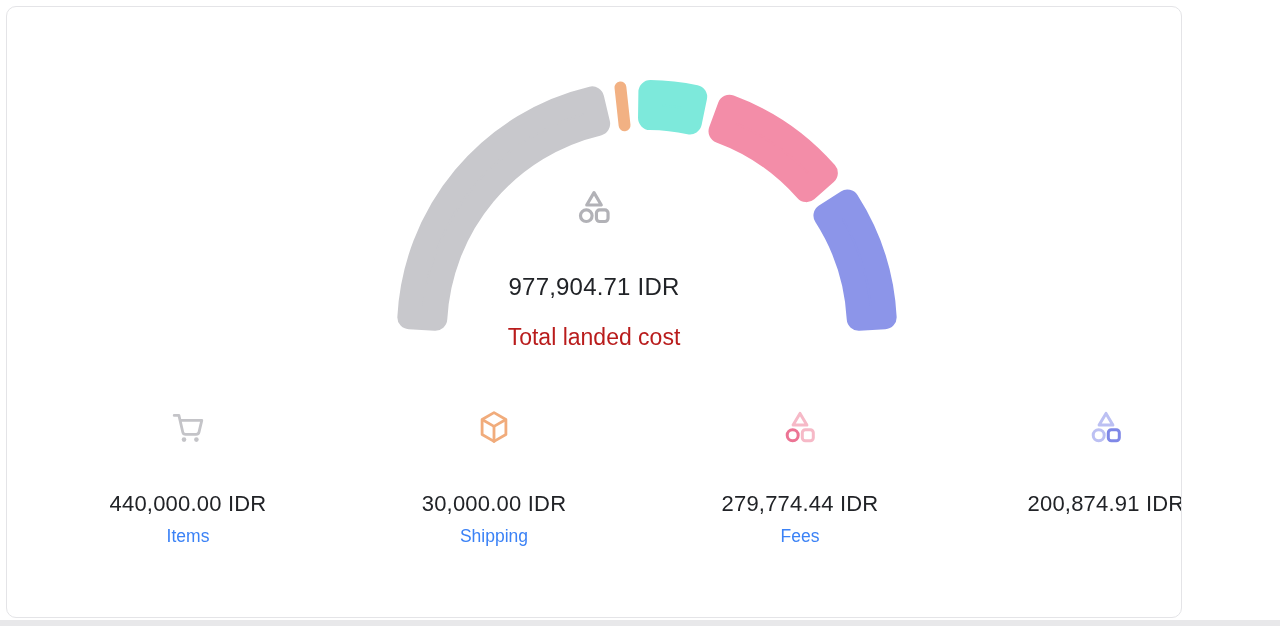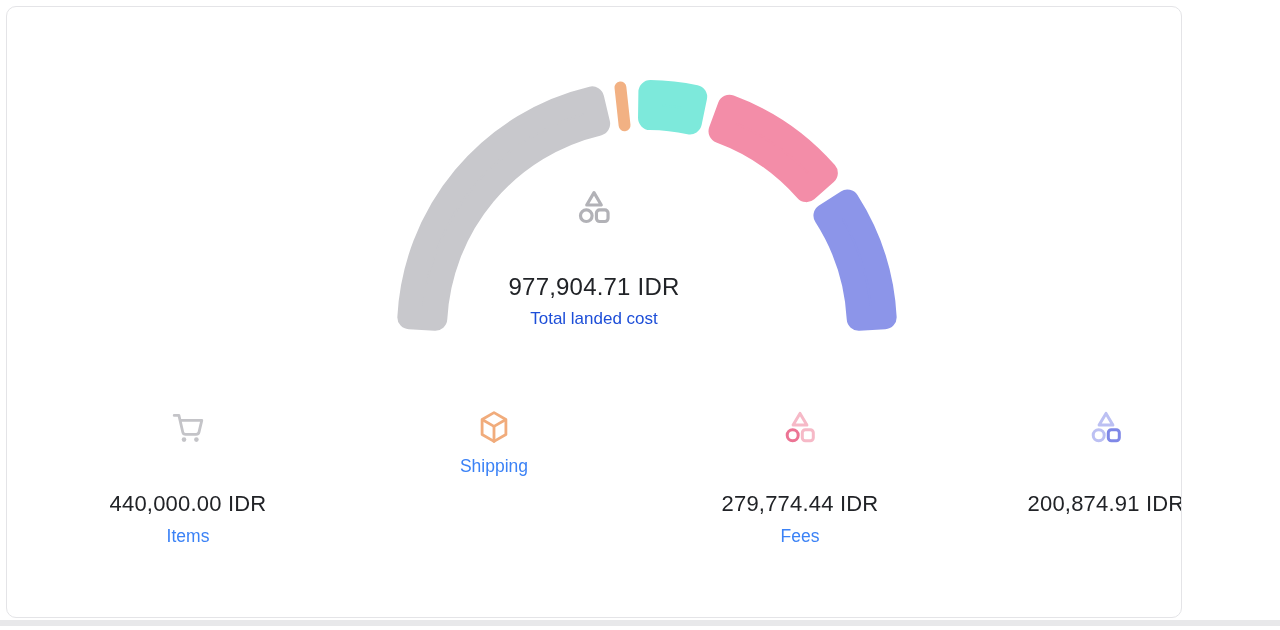--- a/index.html
+++ b/index.html
@@ -25,22 +25,22 @@
   .gauge-center {
     position: absolute; left: 0; top: 181px; width: 100%;
     text-align: center; pointer-events: none;
   }
   .center-icon svg { display: inline-block; vertical-align: top; }
   .total-value {
     margin-top: 49px; font-size: 24px; line-height: 1;
     color: #212327; letter-spacing: 0.2px;
   }
   .total-caption {
-    margin-top: 11px; font-size: 17px; line-height: 1;
-    color: #1d4ed8;
+    margin-top: 27px; font-size: 23px; line-height: 1;
+    color: #b91c1c;
   }
   .breakdown {
     position: absolute; left: 28px; top: 402px; width: 1224px;
     display: flex; flex-direction: row;
   }
   .col { flex: 1 1 0; text-align: center; }
   .col-icon svg { display: inline-block; vertical-align: top; }
   .col-value {
     margin-top: 48px; font-size: 22px; line-height: 1;
     color: #212327; letter-spacing: 0.2px;
@@ -76,21 +76,21 @@
   <div class="breakdown" id="breakdown">
       <div class="col"><span class="col-icon"><svg width="36" height="36" viewBox="0 0 36 36" fill="none">
     <path d="M4.2 6.4 H8.9 L12.8 23.2 a2.9 2.9 0 0 0 2.8 2.2 h10.6 a2.9 2.9 0 0 0 2.8 -2.2 L31.8 11.4 H10.1" stroke="#c4c4c8" stroke-width="2.8" stroke-linecap="round" stroke-linejoin="round"></path>
     <circle cx="14" cy="30.6" r="2.3" fill="#c4c4c8"></circle>
     <circle cx="26.4" cy="30.6" r="2.3" fill="#c4c4c8"></circle>
   </svg></span><div class="col-value">440,000.00 IDR</div><div class="col-label">Items</div></div>
       <div class="col"><span class="col-icon"><svg width="36" height="36" viewBox="0 0 36 36" fill="none">
     <path d="M18 3.6 L29.9 10.5 V25.5 L18 32.4 L6.1 25.5 V10.5 Z" stroke="#f1ac7c" stroke-width="2.8" stroke-linejoin="round"></path>
     <path d="M6.1 10.5 L18 17.4 L29.9 10.5" stroke="#f1ac7c" stroke-width="2.8" stroke-linejoin="round"></path>
     <path d="M18 17.4 V32.4" stroke="#f1ac7c" stroke-width="2.8" stroke-linecap="round"></path>
-  </svg></span><div class="col-label">Shipping</div></div>
+  </svg></span><div class="col-value">30,000.00 IDR</div><div class="col-label">Shipping</div></div>
       <div class="col"><span class="col-icon"><svg width="36" height="36" viewBox="0 0 36 36" fill="none">
     <path d="M18 4.4 L24.9 16.1 H11.1 Z" stroke="#f6b9c7" stroke-width="3" stroke-linejoin="round"></path>
     <circle cx="10.7" cy="26.2" r="5.5" stroke="#ec7494" stroke-width="3"></circle>
     <rect x="20.3" y="20.7" width="11" height="11" rx="3" stroke="#f6b9c7" stroke-width="3"></rect>
   </svg></span><div class="col-value">279,774.44 IDR</div><div class="col-label">Fees</div></div>
       <div class="col"><span class="col-icon"><svg width="36" height="36" viewBox="0 0 36 36" fill="none">
     <path d="M18 4.4 L24.9 16.1 H11.1 Z" stroke="#bcc0f3" stroke-width="3" stroke-linejoin="round"></path>
     <circle cx="10.7" cy="26.2" r="5.5" stroke="#bcc0f3" stroke-width="3"></circle>
     <rect x="20.3" y="20.7" width="11" height="11" rx="3" stroke="#7f88e7" stroke-width="3"></rect>
   </svg></span><div class="col-value">200,874.91 IDR</div></div>

